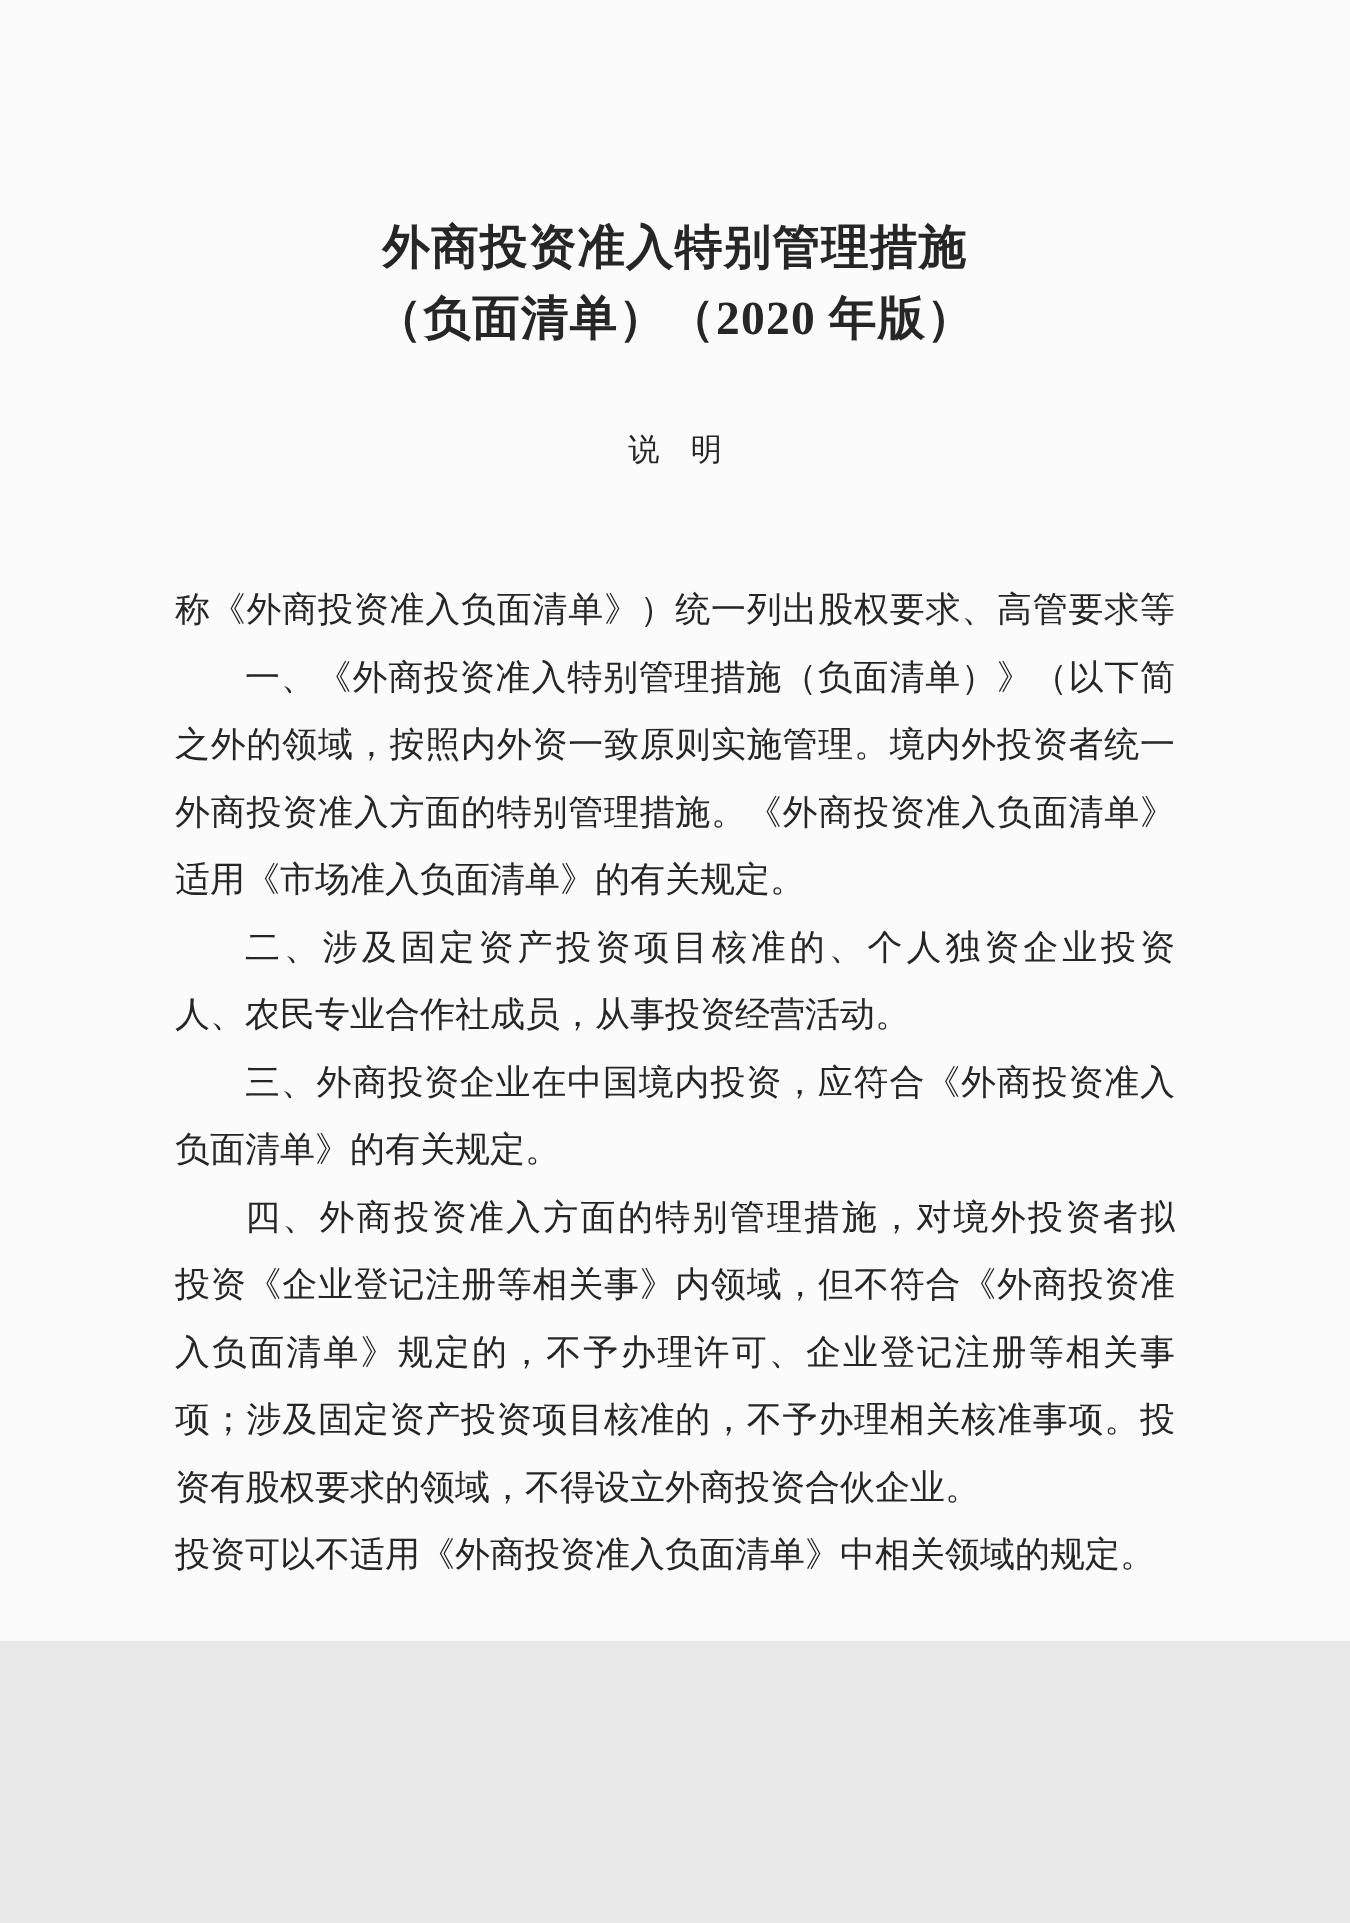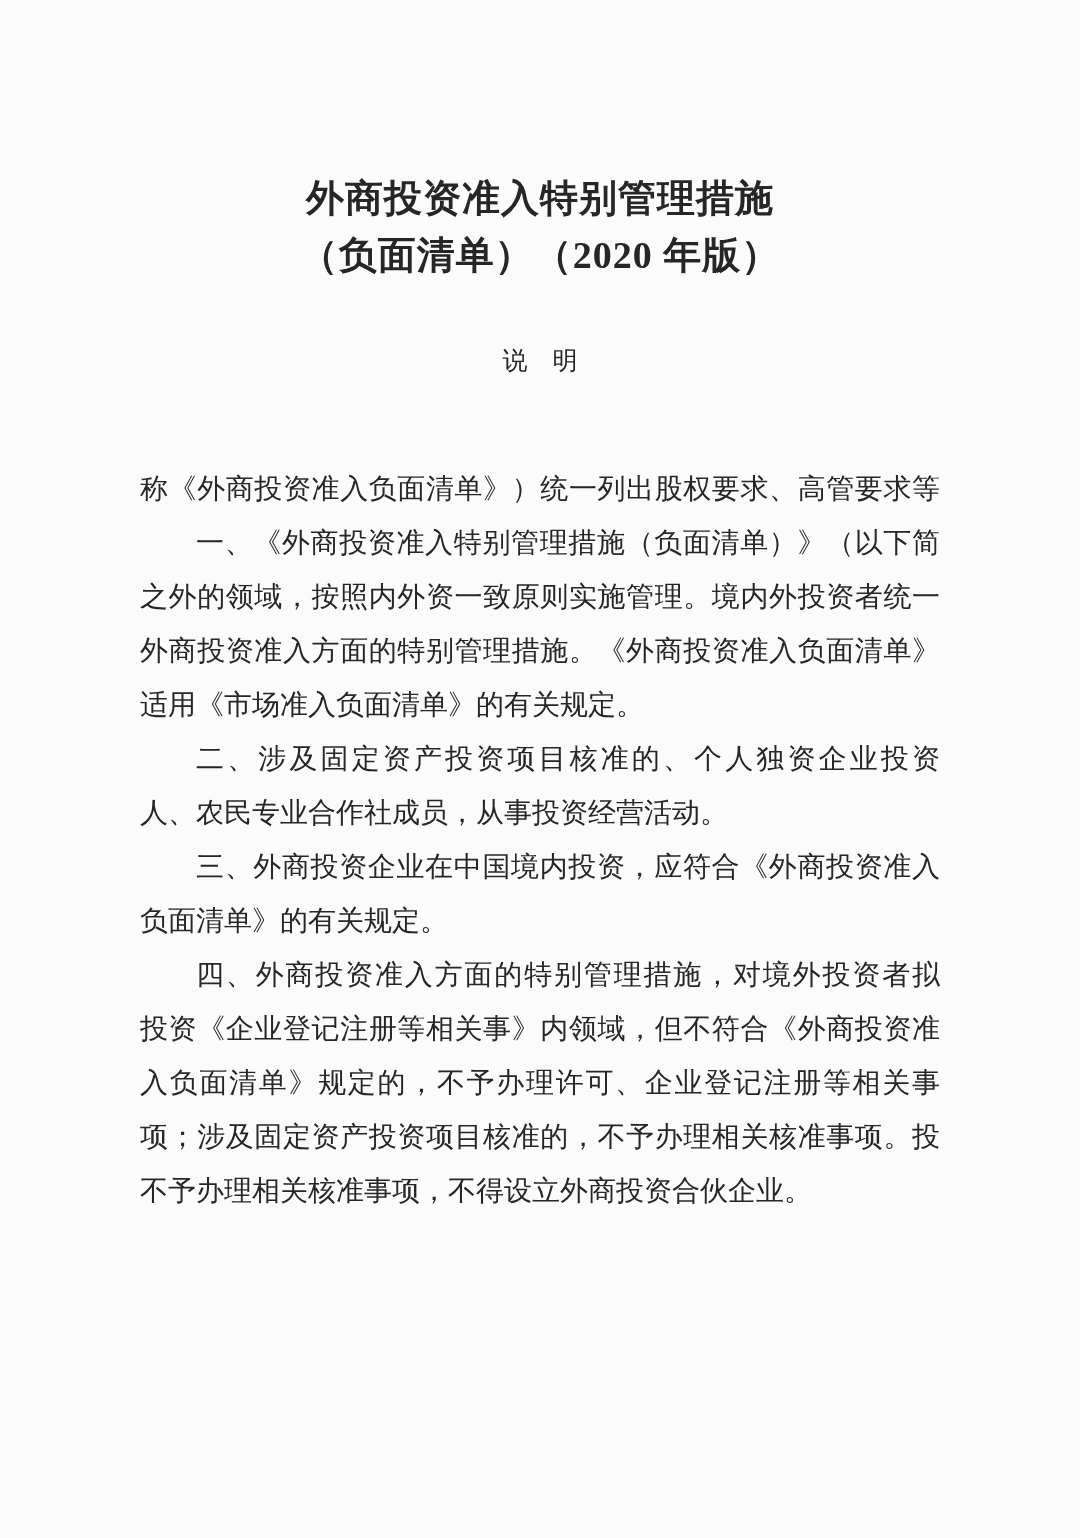--- a/index.html
+++ b/index.html
@@ -4,21 +4,21 @@
 <style>
   :root {
     --page-background: #fbfbfb;
     --text-color: #262626;
   }
   * { margin: 0; padding: 0; box-sizing: border-box; }
   html, body { background: #e9e9e9; }
   .page {
     position: relative;
     width: 1080px;
-    height: 1538px;
+    height: 1313px;
     margin: 0 auto;
     background: var(--page-background, #fbfbfb);
     color: var(--text-color, #262626);
     overflow: hidden;
   }
   .doc-title {
     position: absolute;
     top: 170px;
     left: 0;
     width: 1080px;
@@ -84,17 +84,18 @@
     <div class="text-line indent">二、涉及固定资产投资项目核准的、个人独资企业投资</div>
     <div class="text-line last">人、农民专业合作社成员，从事投资经营活动。</div>
 
     <div class="text-line indent">三、外商投资企业在中国境内投资，应符合《外商投资准入</div>
     <div class="text-line last">负面清单》的有关规定。</div>
 
     <div class="text-line indent">四、外商投资准入方面的特别管理措施，对境外投资者拟</div>
     <div class="text-line">投资《企业登记注册等相关事》内领域，但不符合《外商投资准</div>
     <div class="text-line">入负面清单》规定的，不予办理许可、企业登记注册等相关事</div>
     <div class="text-line">项；涉及固定资产投资项目核准的，不予办理相关核准事项。投</div>
-    <div class="text-line last">不予办理相关核准事项，不得设立外商投资合伙企业。</div>
+    <div class="text-line last">资有股权要求的领域，不得设立外商投资合伙企业。</div>
 
+    <div class="text-line last">投资可以不适用《外商投资准入负面清单》中相关领域的规定。</div>
   </div>
 
 </div>
 
 </body></html>

